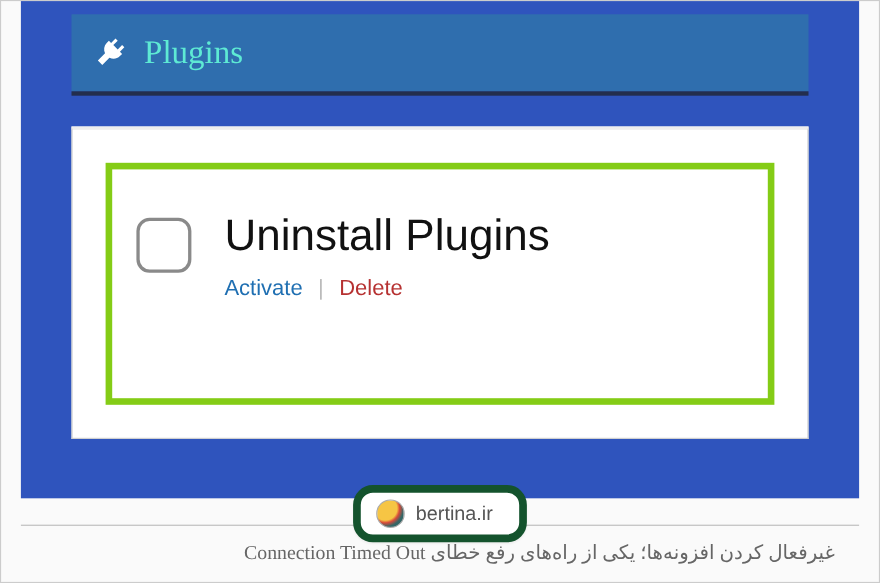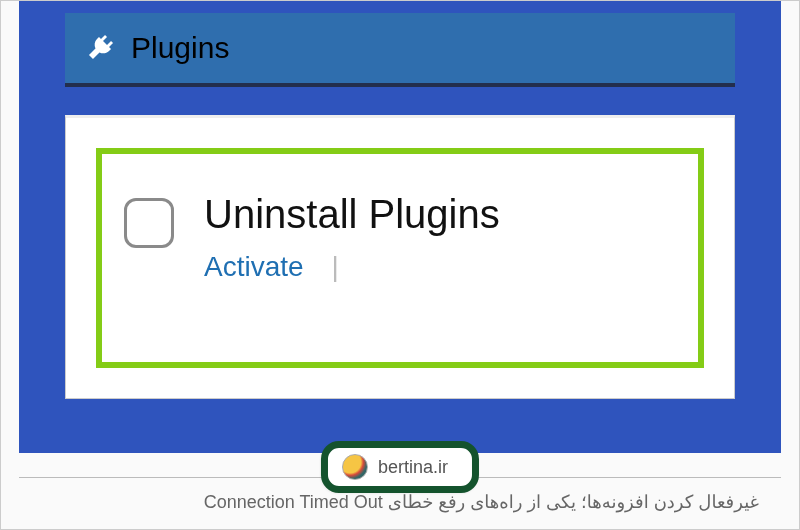--- a/index.html
+++ b/index.html
@@ -39,23 +39,24 @@
     }
     .plug-icon {
       width: 34px;
       height: 34px;
       display: flex;
       align-items: center;
       justify-content: center;
     }
     .plug-icon svg { width: 34px; height: 34px; }
     .header-title {
-      color: #000000;
+      color: #5eead4;
       font-size: 30px;
       font-weight: 300;
+      font-family: Liberation Serif, serif;
     }
     .divider {
       position: absolute;
       left: 64px;
       right: 64px;
       top: 82px;
       height: 4px;
       background: #1e1e1e;
       opacity: 0.7;
     }
@@ -91,22 +92,22 @@
     }
     .plugin-info { display: flex; flex-direction: column; gap: 14px; }
     .plugin-title {
       font-size: 40px;
       font-weight: 400;
       color: #111;
     }
     .actions {
       display: flex;
       align-items: center;
-      gap: 28px;
-      font-size: 28px;
+      gap: 14px;
+      font-size: 20px;
     }
     .activate-link { color: #1f6fb2; cursor: pointer; }
     .sep { color: #bbb; font-weight: 300; }
     .delete-link { color: #b63131; cursor: pointer; }
     .badge {
       position: absolute;
       left: 50%;
       transform: translateX(-50%);
       top: 440px;
       background: #fff;
@@ -134,21 +135,21 @@
       border-top: 1px solid #bbb;
     }
     .caption {
       position: absolute;
       left: 0; right: 18px;
       top: 490px;
       text-align: right;
       direction: rtl;
       color: #666;
       font-size: 18px;
-      font-family: Liberation Sans, sans-serif;
+      font-family: Liberation Serif, serif;
       padding-right: 22px;
     }
   </style>
 </head>
 <body>
 
 <div class="outer">
   <div class="blue-bg"></div>
 
   <div class="header-bar">
@@ -163,20 +164,21 @@
   <div class="divider"></div>
 
   <div class="card">
     <div class="card-inner">
       <div class="checkbox"></div>
       <div class="plugin-info">
         <div class="plugin-title">Uninstall Plugins</div>
         <div class="actions">
           <span class="activate-link">Activate</span>
           <span class="sep">|</span>
+          <span class="delete-link">Delete</span>
         </div>
       </div>
     </div>
   </div>
 
   <div class="badge">
     <span class="badge-icon"></span>
     <span class="badge-text">bertina.ir</span>
   </div>
 

